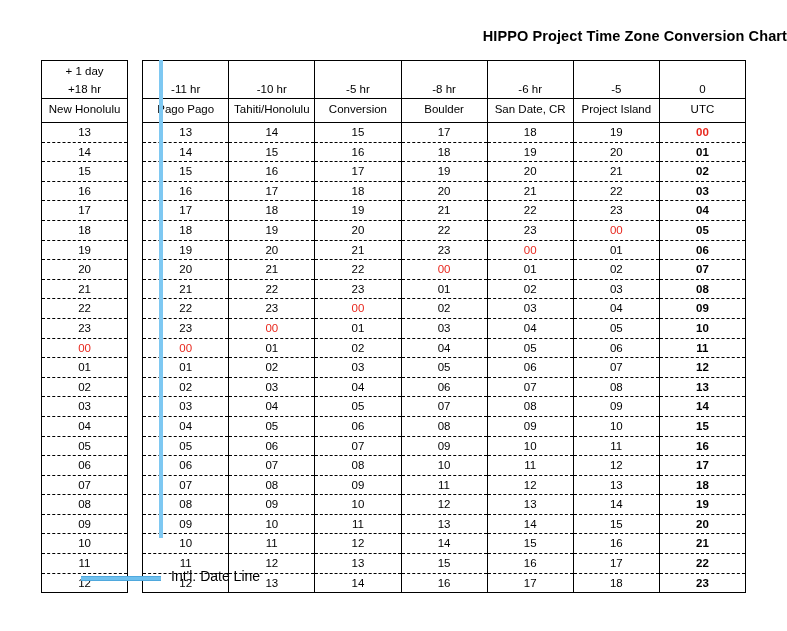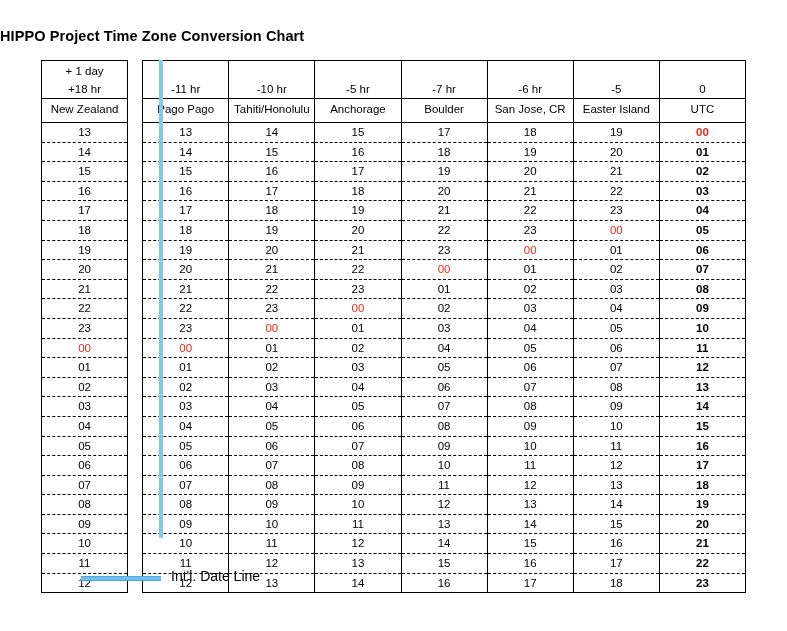--- a/index.html
+++ b/index.html
@@ -9,21 +9,21 @@
   }
   body {
     width: 787px;
     height: 631px;
     font-family: "Liberation Sans", sans-serif;
     color: #000000;
     position: relative;
     overflow: hidden;
   }
   #title-block {
-    text-align: left;
+    text-align: right;
     margin-top: 26px;
     font-weight: bold;
     font-size: 14.5px;
     line-height: 20px;
     letter-spacing: 0.1px;
   }
   #chart-wrap {
     position: relative;
     margin: 14px auto 0 auto;
     width: 705px;
@@ -137,34 +137,34 @@
         <th class="col"></th>
         <th class="col"></th>
         <th class="col"></th>
       </tr>
       <tr class="hdr-offsets">
         <th class="col">+18 hr</th>
         <th class="gap"></th>
         <th class="col">-11 hr</th>
         <th class="col">-10 hr</th>
         <th class="col">-5 hr</th>
-        <th class="col">-7 hr</th>
+        <th class="col">-8 hr</th>
         <th class="col">-6 hr</th>
         <th class="col">-5</th>
         <th class="col">0</th>
       </tr>
       <tr class="hdr-names">
-        <th class="col">New Zealand</th>
+        <th class="col">New Honolulu</th>
         <th class="gap"></th>
         <th class="col">Pago Pago</th>
         <th class="col">Tahiti/Honolulu</th>
-        <th class="col">Anchorage</th>
+        <th class="col">Conversion</th>
         <th class="col">Boulder</th>
-        <th class="col">San Jose, CR</th>
-        <th class="col">Easter Island</th>
+        <th class="col">San Date, CR</th>
+        <th class="col">Project Island</th>
         <th class="col">UTC</th>
       </tr>
     </thead>
     <tbody id="tz-body">
         <tr>
           <td class="col">13</td>
           <td class="gap"></td>
           <td class="col">13</td>
           <td class="col">14</td>
           <td class="col">15</td>

